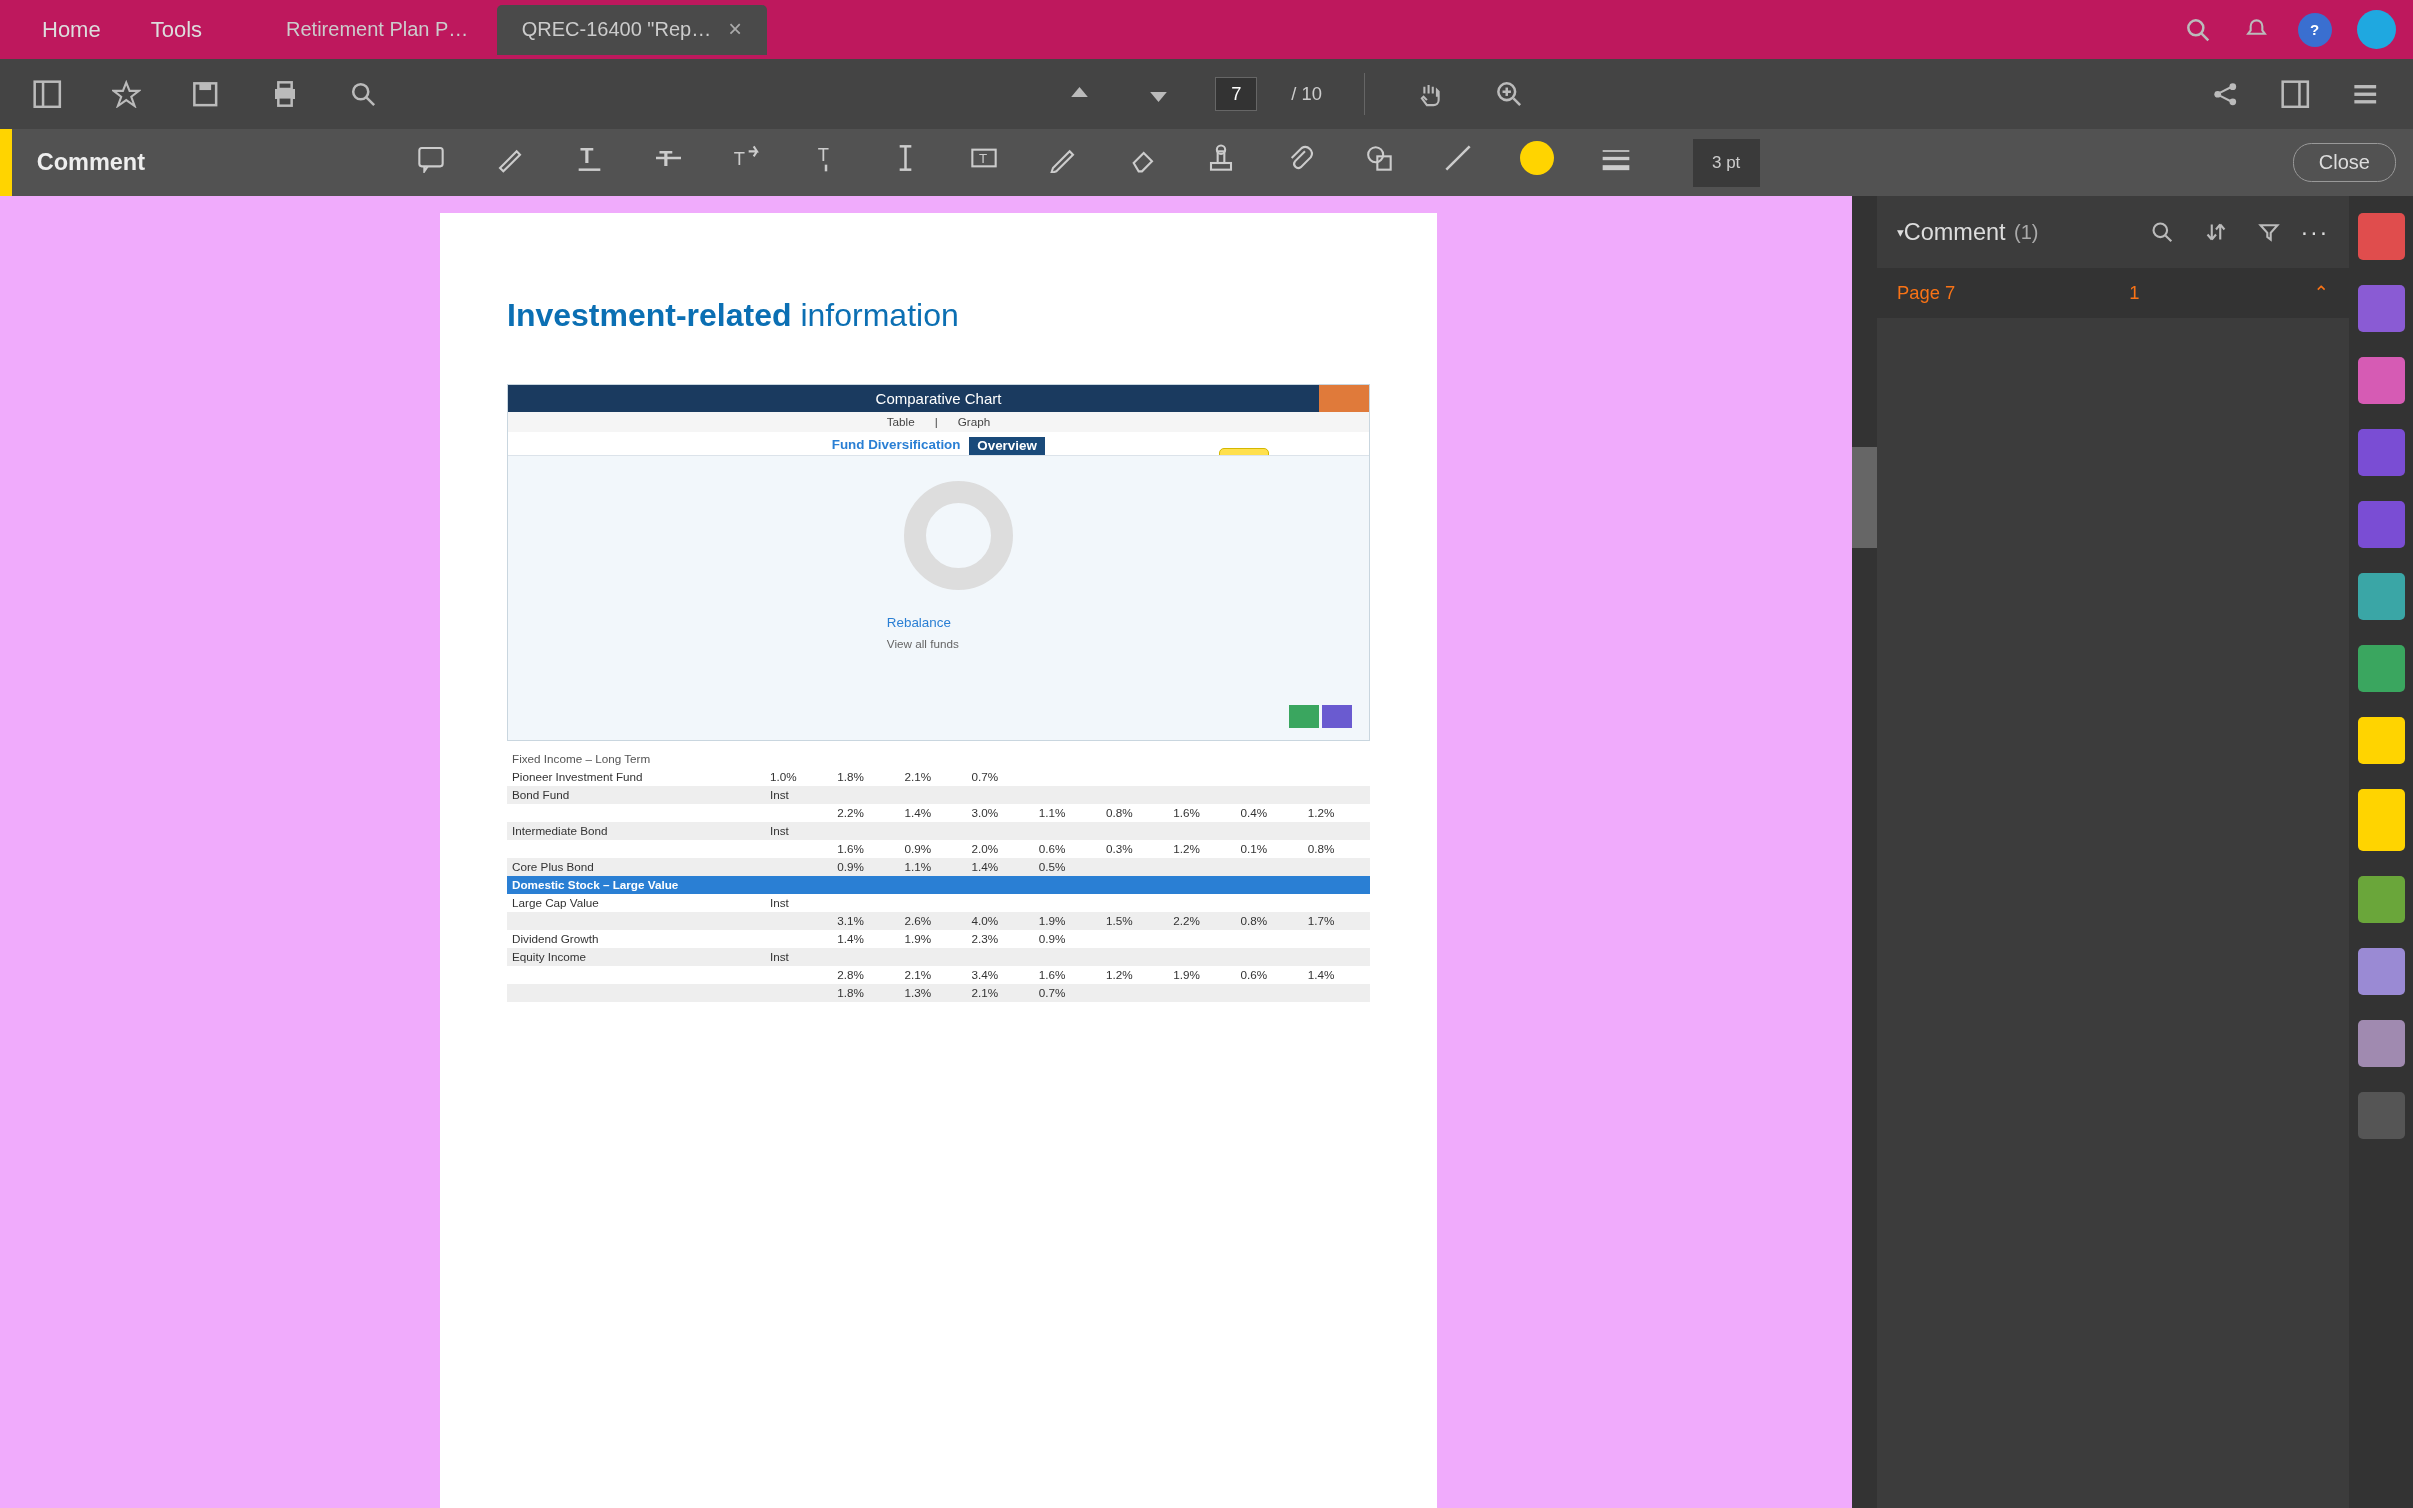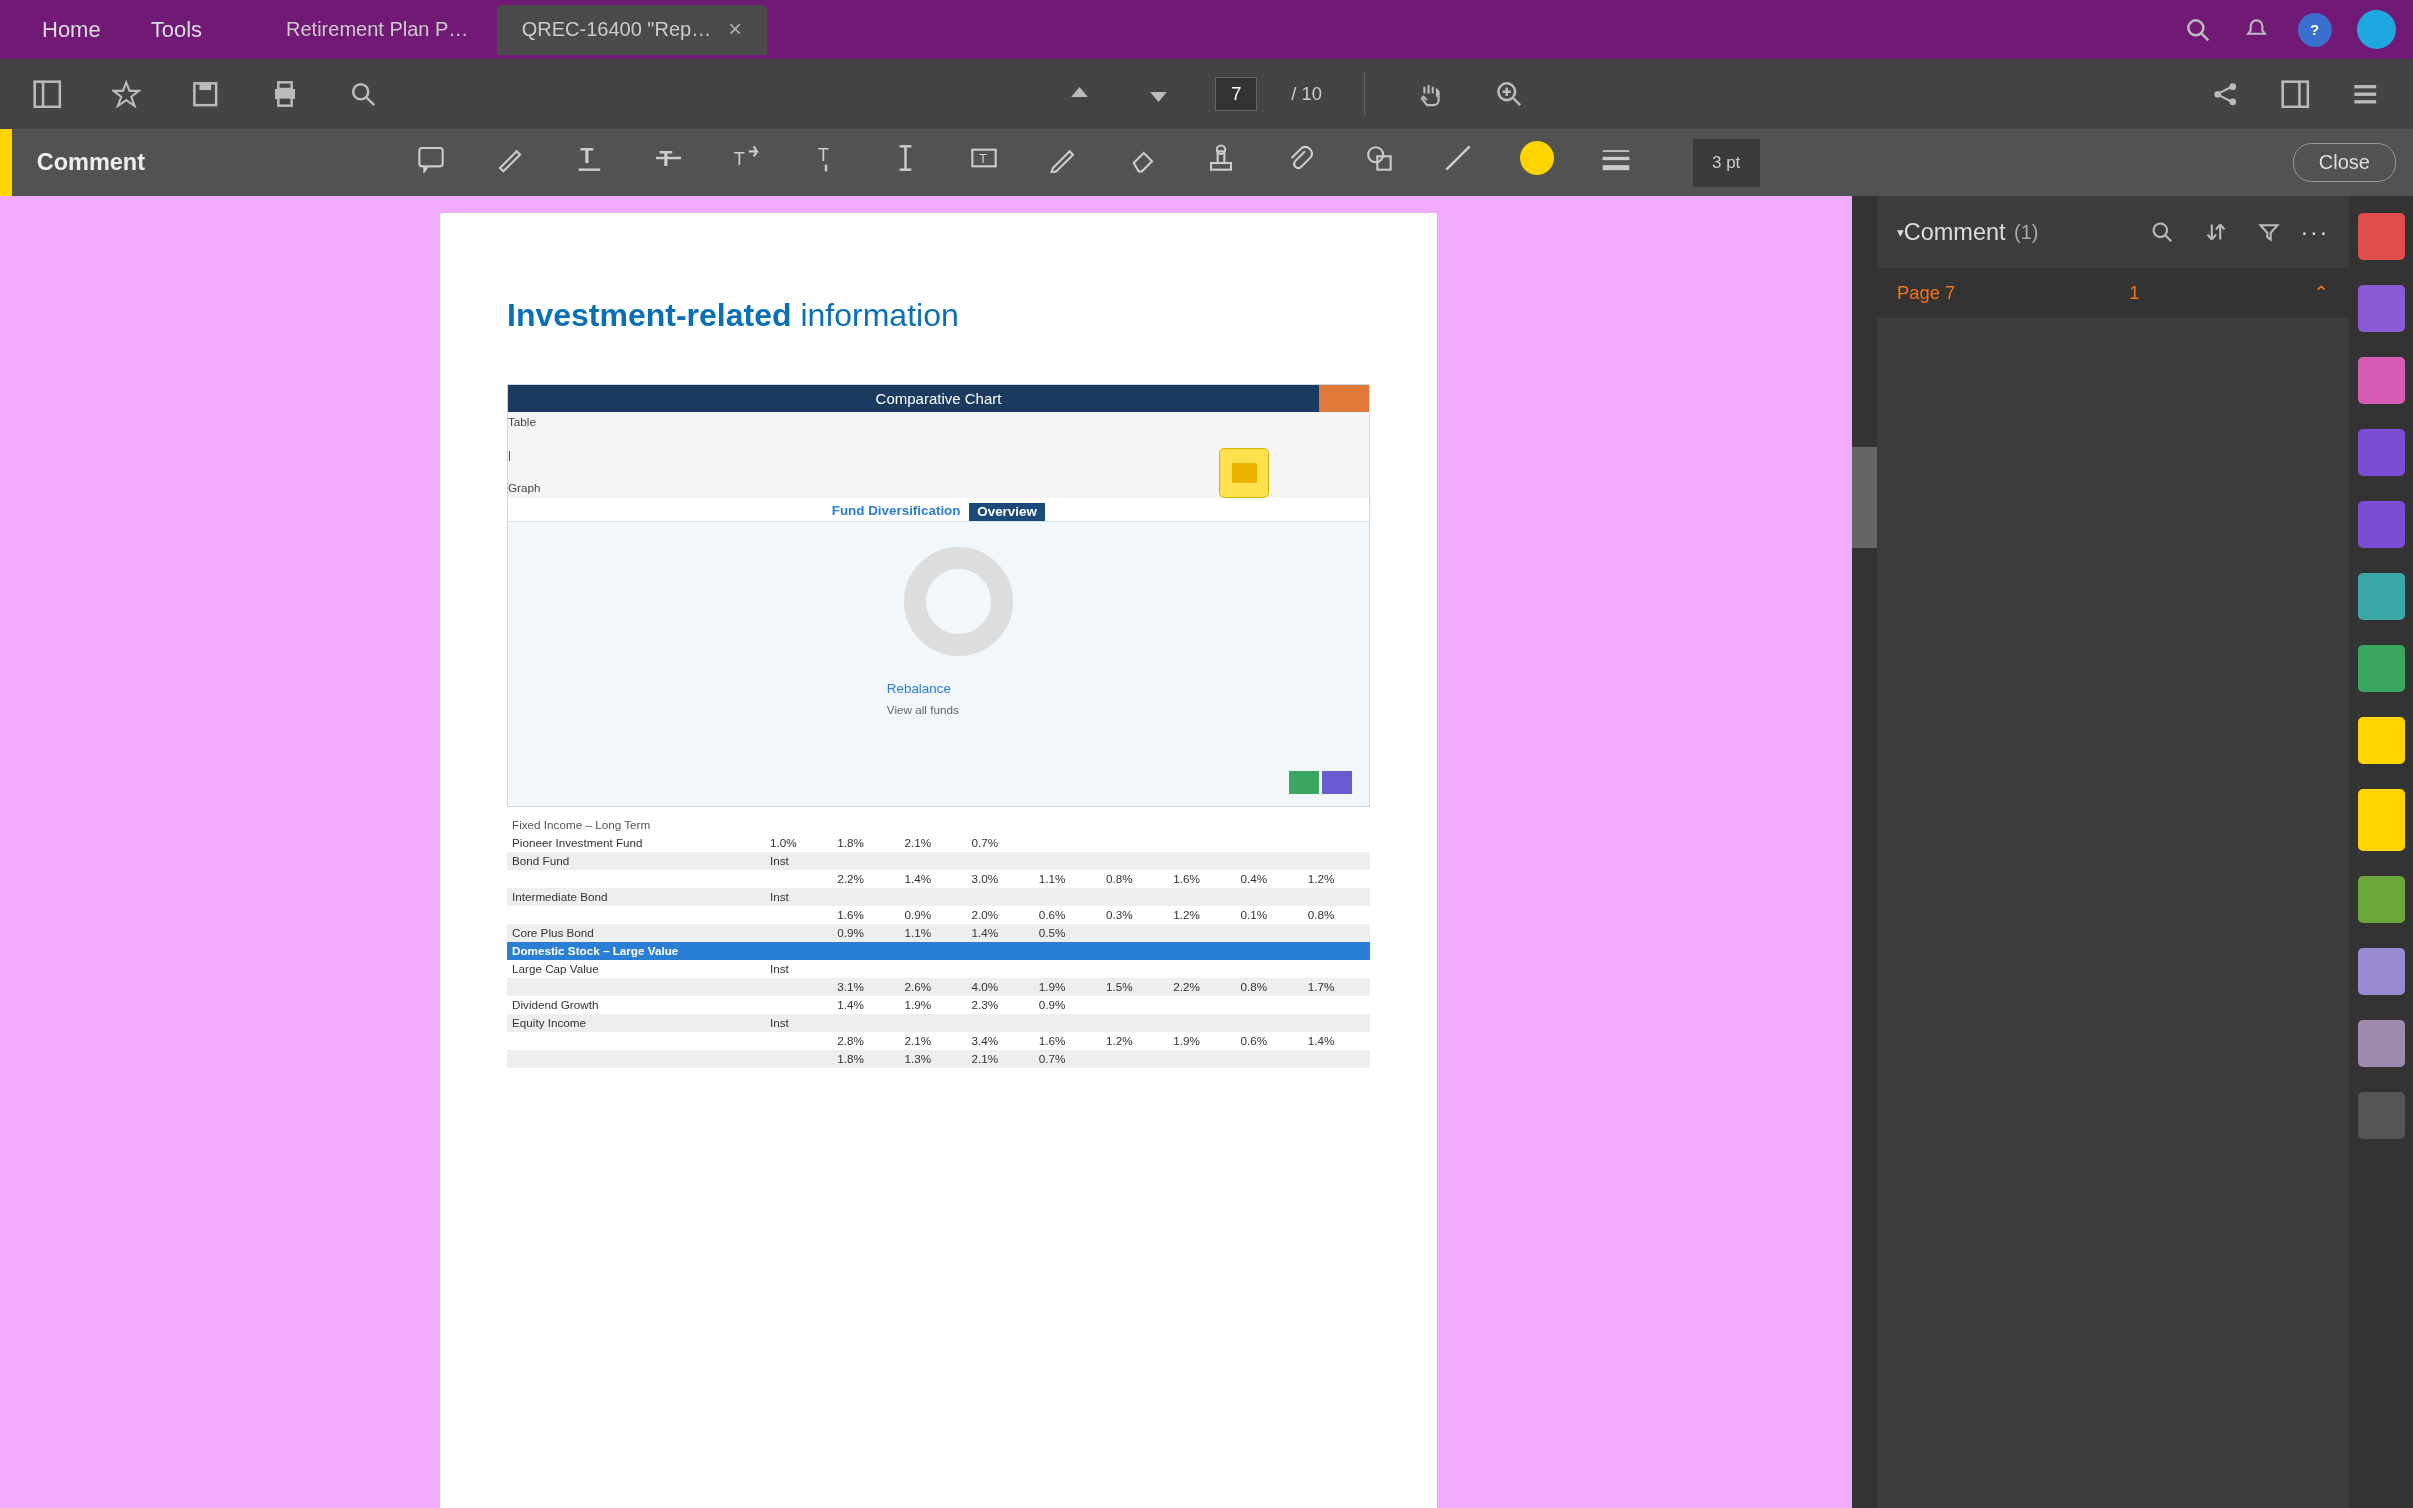--- a/index.html
+++ b/index.html
@@ -1,19 +1,19 @@
 <!DOCTYPE html>
 <html style="font-size:13.4px"><head>
 <meta charset="utf-8">
 <style>
   * { margin: 0; padding: 0; box-sizing: border-box; font-family: -apple-system, BlinkMacSystemFont, "Segoe UI", Arial, sans-serif; }
   body { background: #3a3a3a; width: 2413px; height: 1508px; overflow: hidden; color: #ddd; }
 
   
-  .topbar { height: 59px; background: #701a75; display: flex; align-items: center; padding: 0 17px; }
+  .topbar { height: 59px; background: #be185d; display: flex; align-items: center; padding: 0 17px; }
   .topbar .menu-item { padding: 0 25px; font-size: 22px; color: #ddd; cursor: pointer; }
   .tabs { display: flex; align-items: center; height: 100%; margin-left: 34px; }
   .tab { height: 50px; padding: 0 25px; display: flex; align-items: center; font-size: 20px; color: #ccc; border-radius: 5px 5px 0 0; margin-right: 3.4px; }
   .tab.active { background: #4a4a4a; }
   .tab .tab-close { margin-left: 17px; font-size: 23.5px; color: #aaa; }
   .topbar-right { margin-left: auto; display: flex; align-items: center; gap: 25px; }
   .topbar-right .icon-btn { width: 34px; height: 34px; border-radius: 50%; display:flex; align-items:center; justify-content:center; }
   .avatar { width: 39px; height: 39px; border-radius: 50%; background: #1fa8e0; }
 
   
@@ -43,21 +43,21 @@
 
   .hdr-line { font-size: 32px; font-weight: 700; color: #0b6fb3; }
   .hdr-line .light { font-weight: 400; }
   .test-text { font-size: 50px; font-weight: 700; font-family: Georgia, serif; margin-top: 50px; color: #222; }
   .sticky-note { position: absolute; top: 235px; right: 168px; width: 50px; height: 50px; background: #ffe04d; border: 1.7px solid #d4b800; border-radius: 5px; display:flex; align-items:center; justify-content:center; }
   .sticky-note::after { content:""; width: 25px; height: 20px; background: #eab300; border-radius: 1.7px; }
 
   .chart-block { margin-top: 50px; border: 0.8px solid #c9d6df; }
   .chart-hdr { background: #1a3a5f; color: #fff; font-size: 15px; padding: 5px 0; text-align: center; position: relative; }
   .orange-tab { position:absolute; right:0; top:0; height:100%; width:50px; background:#e07a3a;}
-  .chart-sub { background:#f5f5f5; display:flex; justify-content:center; gap:20px; font-size:11.7px; color:#444; padding:3.4px 0;flex-direction:column;}
+  .chart-sub { background:#f5f5f5; display:flex; justify-content:center; gap:20px; font-size:11.7px; color:#444; padding:3.4px 0;}
   .chart-title { display:flex; justify-content:center; gap:8.4px; margin-top:5px; font-size:13.4px;}
   .chart-title .blue { color:#2a7fd4; font-weight:700;}
   .chart-title .navy { background:#1a4a7a; color:#fff; padding:1.7px 8.4px; font-weight:700;}
   .chart-body { height: 285px; background: #f2f7fb; position: relative; border-top:0.8px solid #dce3ea;}
   .donut { position:absolute; left:46%; top:25px; width:109px; height:109px; border-radius:50%; border: 22px solid #ddd; }
   .chart-legend { position:absolute; left:44%; top:159px; font-size:13.4px; color:#2a7fd4; }
   .chart-legend2 { position:absolute; left:44%; top:181px; font-size:11.7px; color:#666; }
   .chart-badges { position:absolute; right:17px; bottom:11.7px; display:flex; gap:3.4px;}
   .badge { width:30px; height:23.5px; }
   .badge.green{background:#3aa65f;} .badge.violet{background:#6a5bd0;}

